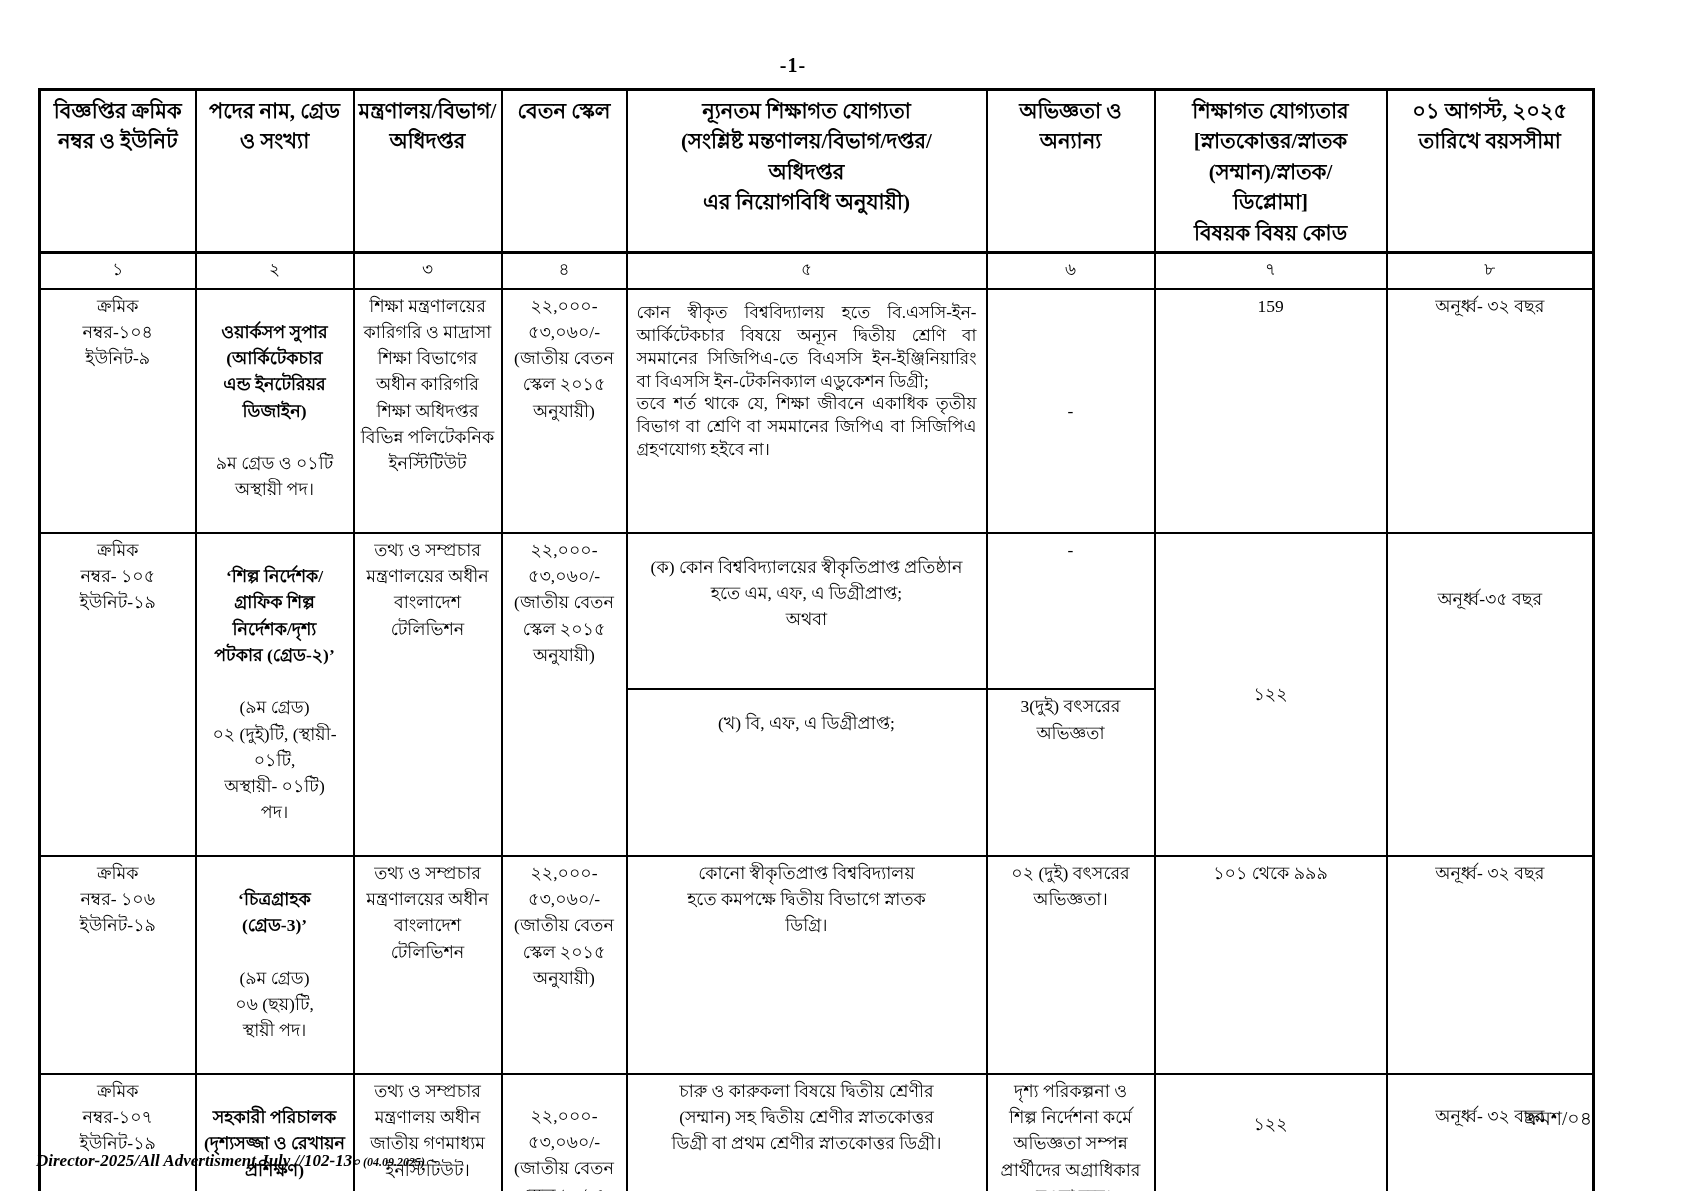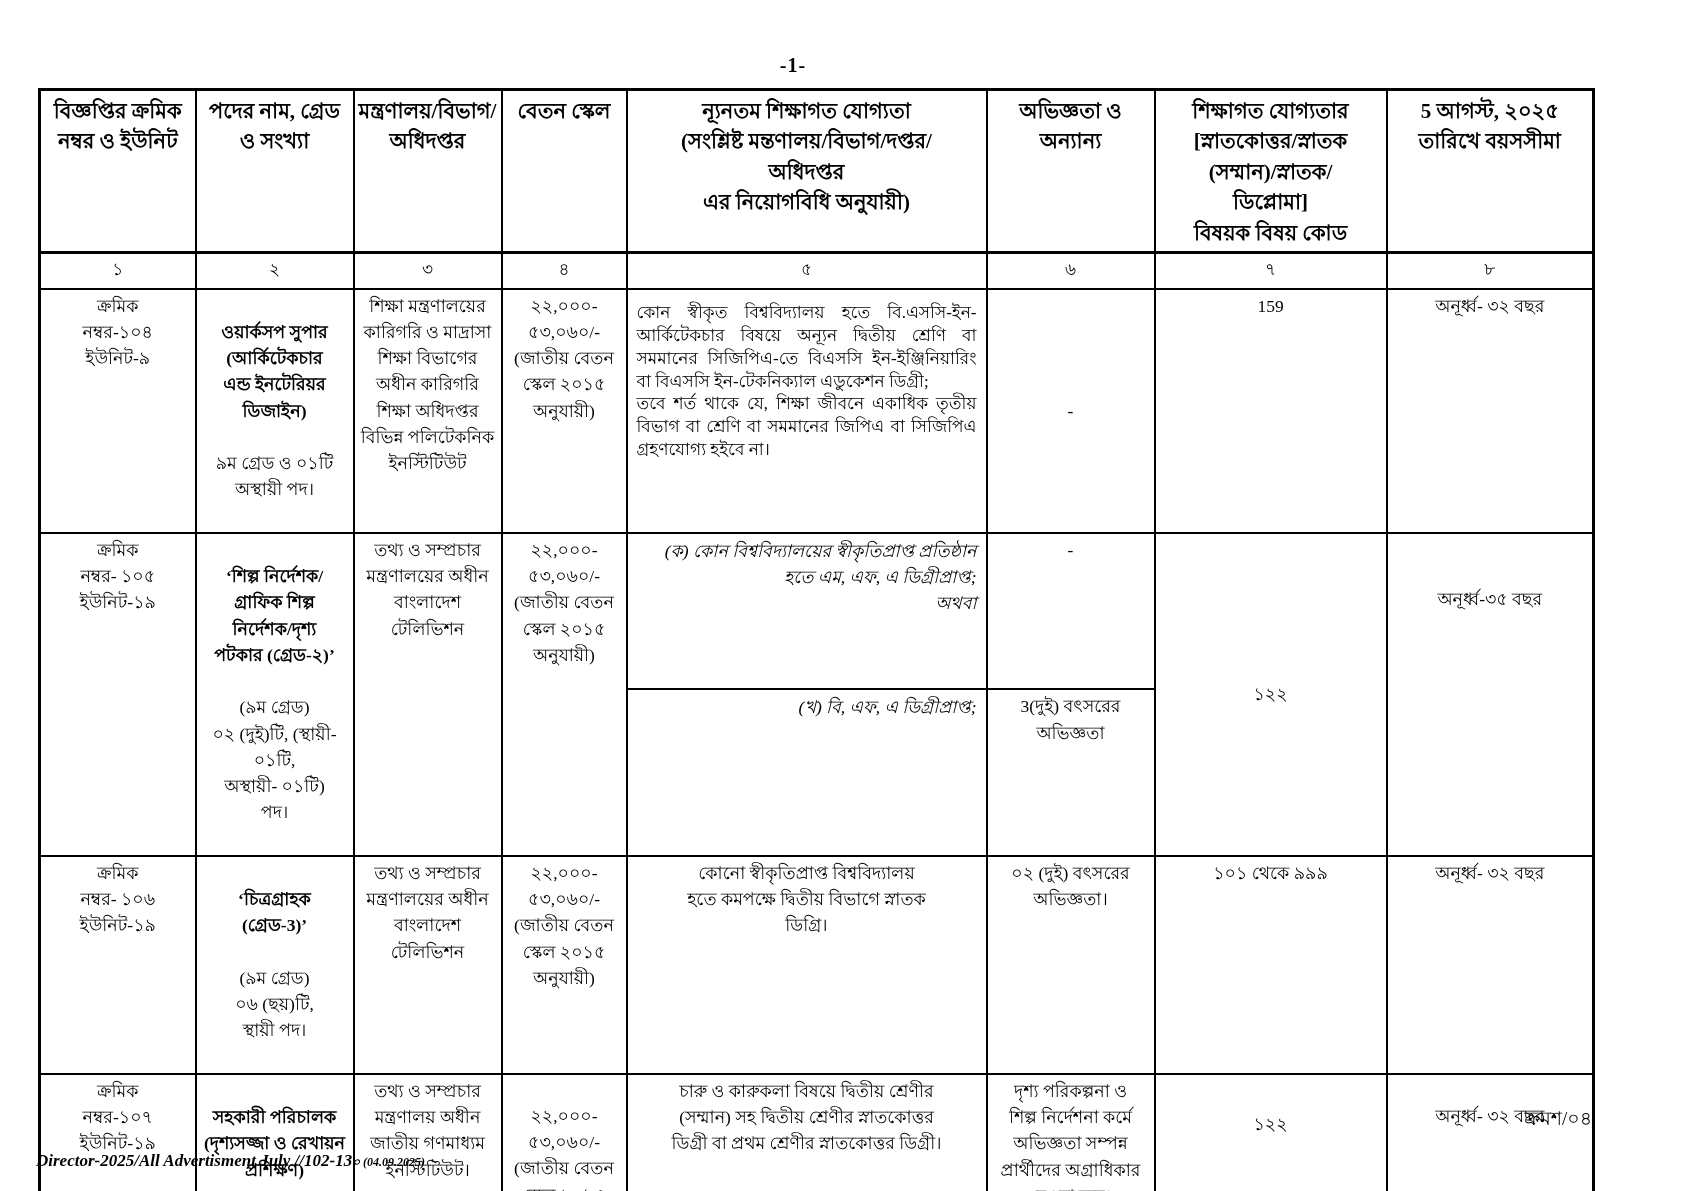--- a/index.html
+++ b/index.html
@@ -39,21 +39,21 @@
   tr.r-num { height:36px; }
   tr.r-num td { padding:0; line-height:32px; font-size:17px; border-top:3px solid #000; }
   tr.r-104 { height:218px; }
   tr.r-105a { height:122px; }
   tr.r-105b { height:130px; }
   tr.r-106  { height:146px; }
   tr.r-107  { height:200px; }
 
   .post-title { font-weight:bold; }
   .cell-just { text-align:justify; padding:12px 9px; line-height:1.35; font-size:17px; }
-  .cell-left { text-align:right; padding:4px 9px;font-style:italic; }
+  .cell-left { text-align:center; padding:20px 9px; }
   .v-mid { vertical-align:middle; }
   .pt-lg { padding-top:52px; }
   .pt-md { padding-top:36px; }
   .pt-sm { padding-top:28px; }
 
   .footer-right {
     position:absolute; left:38px; top:1104px; width:1554px;
     text-align:right; font-size:19px;
   }
   .footer-left {
@@ -95,21 +95,21 @@
       <td>ন্যূনতম শিক্ষাগত যোগ্যতা
 (সংশ্লিষ্ট মন্তণালয়/বিভাগ/দপ্তর/
 অধিদপ্তর
 এর নিয়োগবিধি অনুযায়ী)</td>
       <td>অভিজ্ঞতা ও অন্যান্য</td>
       <td>শিক্ষাগত যোগ্যতার
 [স্নাতকোত্তর/স্নাতক
 (সম্মান)/স্নাতক/
 ডিপ্লোমা]
 বিষয়ক বিষয় কোড</td>
-      <td>5 আগস্ট, ২০২৫
+      <td>০১ আগস্ট, ২০২৫
 তারিখে বয়সসীমা</td>
     </tr>
 
     <tr class="r-num">
       <td>১</td>
       <td>২</td>
       <td>৩</td>
       <td>৪</td>
       <td>৫</td>
       <td>৬</td>

